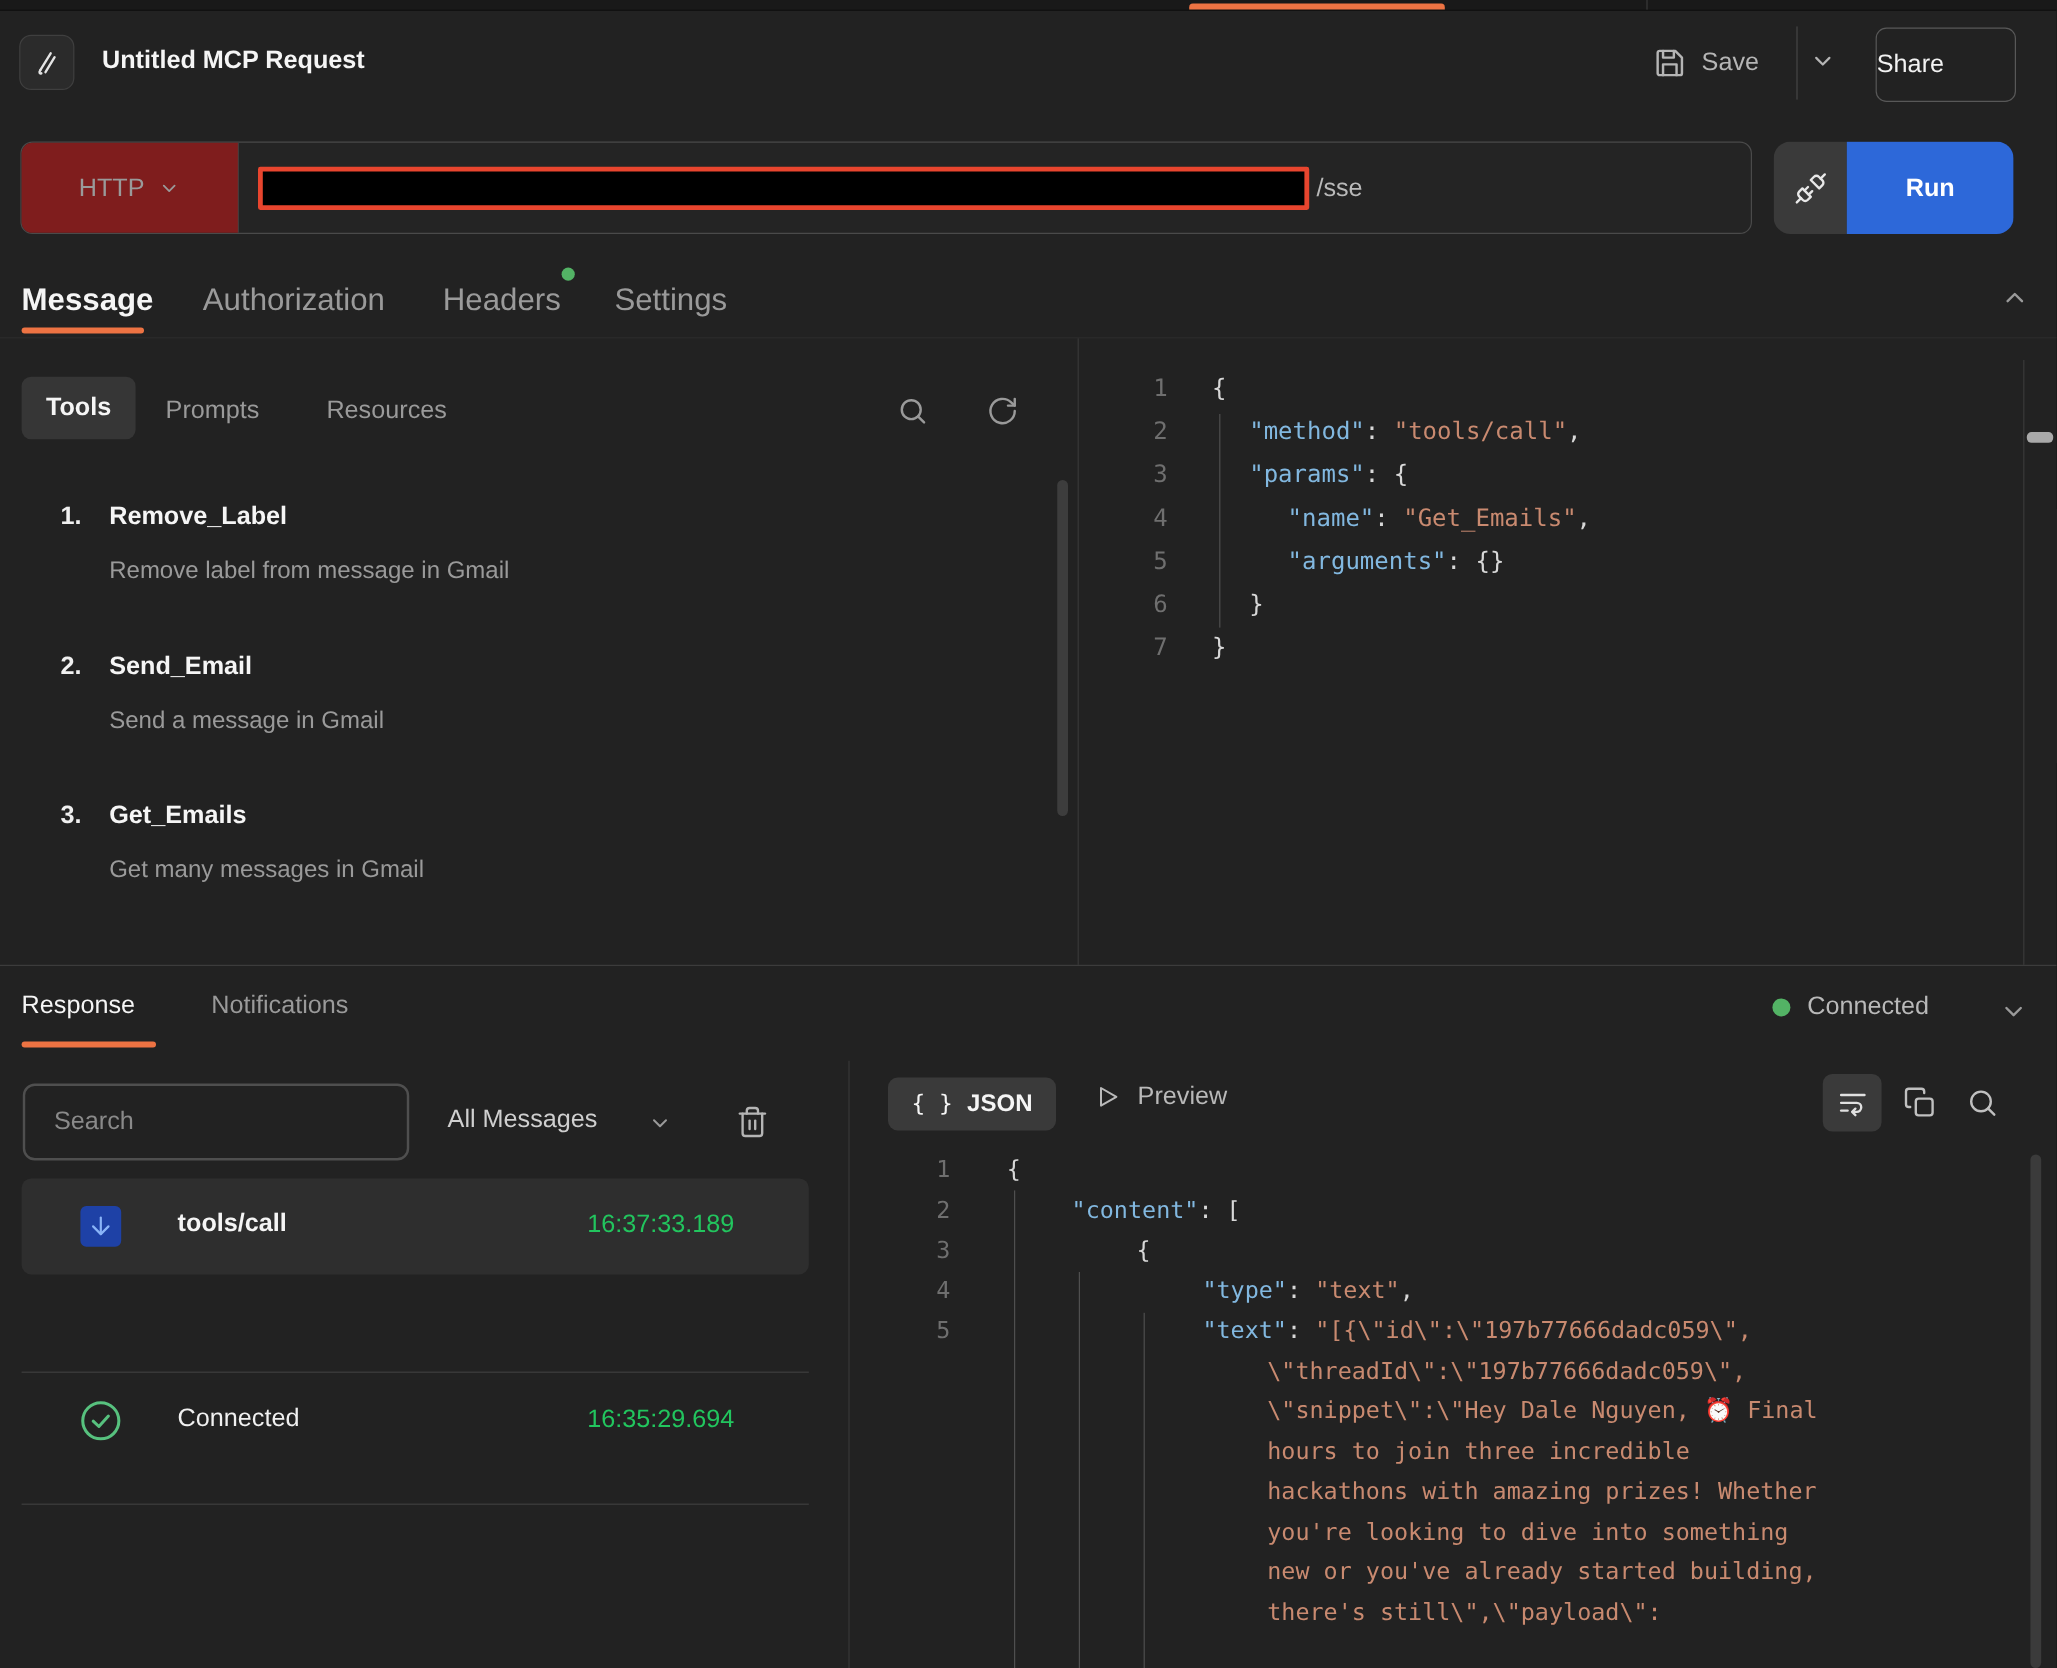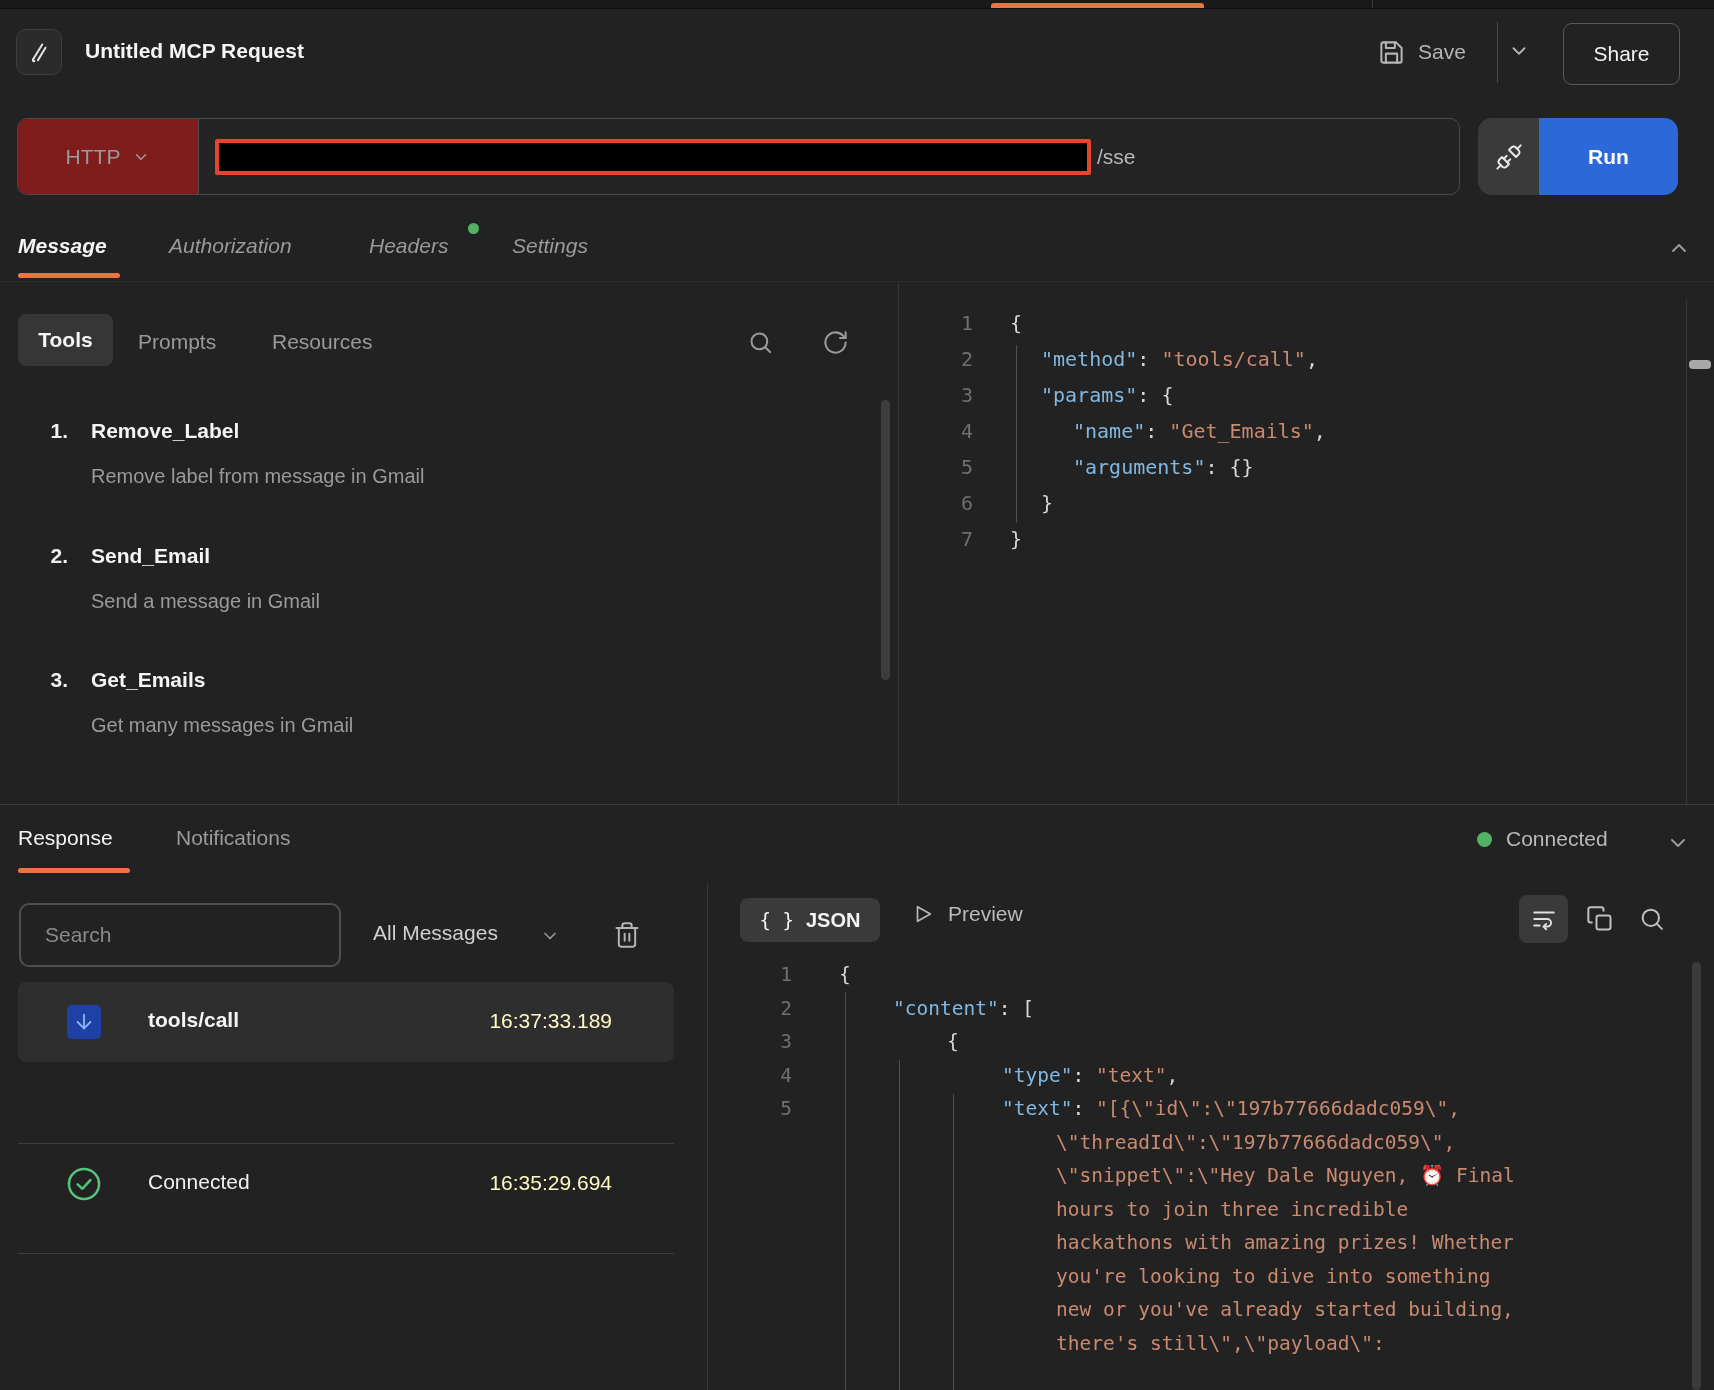--- a/index.html
+++ b/index.html
@@ -15,38 +15,38 @@
 
   
   .app-icon{left:16px;top:29px;width:44px;height:44px;background:#2b2b2b;border:1px solid #3f3f3f;
             border-radius:10px;display:flex;align-items:center;justify-content:center;color:#e4e4e4;}
   .page-title{left:85px;top:39px;font-size:21px;font-weight:700;color:#f5f5f5;}
   .save-btn{left:1378px;top:30px;height:44px;display:flex;align-items:center;gap:13px;color:#b5b5b5;
             font-size:21px;cursor:pointer;}
   .save-divider{left:1497px;top:22px;width:1px;height:61px;background:#474747;}
   .save-caret{left:1508px;top:40px;color:#b5b5b5;}
   .share-btn{left:1563px;top:23px;width:115px;height:60px;border:1px solid #585858;border-radius:9px;
-             display:flex;align-items:center;justify-content:center;font-size:21px;color:#f2f2f2;cursor:pointer;}
+             display:flex;align-items:center;justify-content:flex-start;font-size:21px;color:#f2f2f2;cursor:pointer;}
 
   
   .urlbar{left:17px;top:118px;width:1443px;height:77px;border:1px solid #4a4a4a;border-radius:10px;
           background:#242424;display:flex;align-items:center;box-sizing:border-box;}
   .method-seg{width:180px;height:100%;background:#7f1d1d;border-right:1px solid #4a4a4a;
               border-radius:9px 0 0 9px;display:flex;align-items:center;justify-content:center;gap:12px;
               color:#9a9a9a;font-size:21px;cursor:pointer;}
   .redaction{margin-left:16px;width:868px;height:28px;background:#000;border:4px solid #e8452e;border-radius:2px;}
   .url-suffix{margin-left:6px;font-size:21px;color:#b9b9b9;text-align:center;}
   .run-group{left:1478px;top:118px;height:77px;display:flex;border-radius:14px;overflow:hidden;}
   .disconnect-btn{width:61px;background:#3a3a3a;display:flex;align-items:center;justify-content:center;
                   color:#e8e8e8;cursor:pointer;}
   .run-btn{width:139px;background:#2d68d9;display:flex;align-items:center;justify-content:center;
            color:#fff;font-size:21px;font-weight:700;cursor:pointer;}
 
   
-  .reqtab{top:234px;font-size:21px;color:#9a9a9a;cursor:pointer;font-style:italic;}
+  .reqtab{top:234px;font-size:26px;color:#9a9a9a;cursor:pointer;}
   .reqtab.active{color:#f5f5f5;font-weight:600;}
   .msg-underline{left:18px;top:273px;width:102px;height:5px;background:#ed7343;border-radius:3px;}
   .headers-dot{left:468px;top:223px;width:11px;height:11px;border-radius:50%;background:#53b365;}
   .collapse-btn{left:1667px;top:236px;color:#9a9a9a;cursor:pointer;}
   .tabs-border{left:0;top:281px;width:1714px;height:1px;background:#2c2c2c;}
 
   
   .tools-tile{left:18px;top:314px;width:95px;height:52px;background:#363636;border-radius:8px;
               display:flex;align-items:center;justify-content:center;font-size:21px;font-weight:700;
               color:#f5f5f5;cursor:pointer;}
@@ -96,21 +96,21 @@
   .filter-caret{left:540px;top:926px;color:#9a9a9a;cursor:pointer;}
   .trash-btn{left:613px;top:921px;color:#b5b5b5;cursor:pointer;}
   .msg-row{left:18px;width:656px;height:80px;cursor:pointer;border-radius:8px;}
   .msg-row.selected{background:#2e2e2e;}
   .msg-icon{left:49px;top:23px;width:34px;height:34px;border-radius:5px;display:flex;align-items:center;justify-content:center;}
   .mi-down{background:#1e41a6;color:#8ab4f8;}
   .mi-up{background:#574310;color:#e3ba3c;}
   .mi-check{left:46px;top:20px;width:40px;height:40px;color:#57c17e;background:transparent;}
   .msg-label{left:130px;top:26px;font-size:21px;font-weight:700;color:#f5f5f5;}
   .msg-label.normal{font-weight:400;color:#f0f0f0;}
-  .msg-time{right:62px;top:27px;font-size:21px;color:#fef9c3;}
+  .msg-time{right:62px;top:27px;font-size:21px;color:#22c55e;}
   .row-div{left:18px;width:656px;height:1px;background:#3f3f3f;}
   .vdiv-bot{left:707px;top:884px;width:1px;height:506px;background:#383838;}
 
   
   .json-btn{left:740px;top:898px;width:140px;height:44px;background:#3a3a3a;border-radius:8px;
             display:flex;align-items:center;justify-content:center;gap:12px;cursor:pointer;
             font-size:20px;font-weight:600;color:#f5f5f5;}
   .braces{font-family:"DejaVu Sans Mono",monospace;font-weight:400;font-size:19px;color:#f5f5f5;}
   .preview-btn{left:912px;top:902px;display:flex;align-items:center;gap:14px;color:#b9b9b9;
                font-size:21px;cursor:pointer;}

